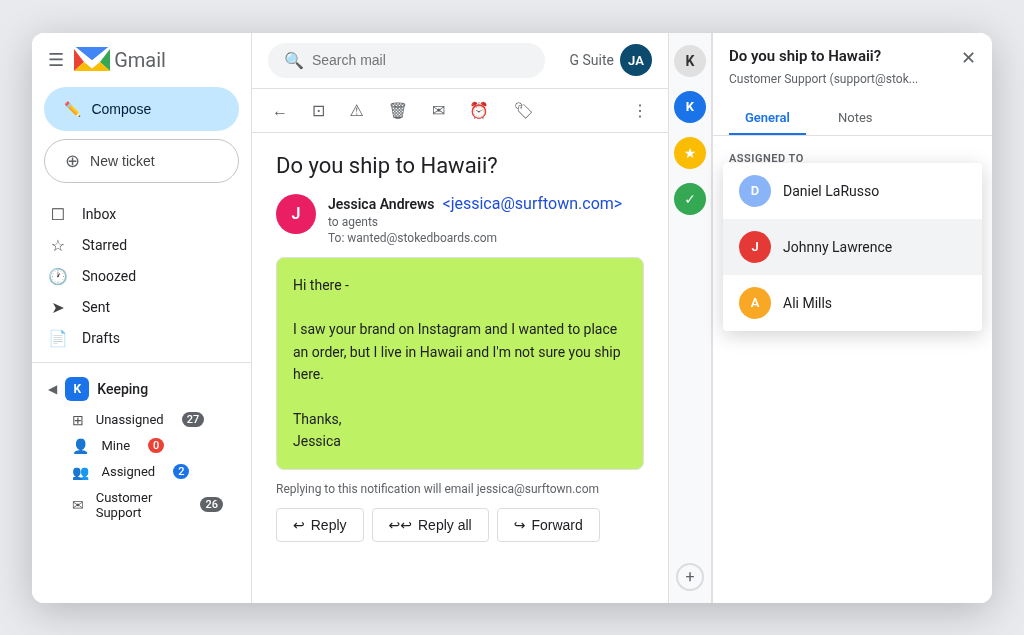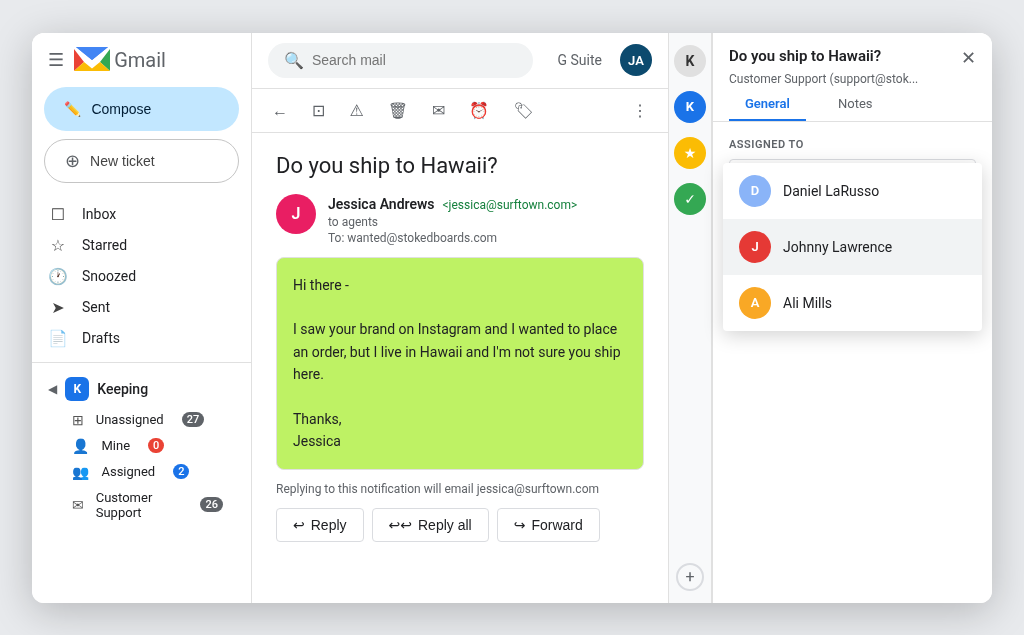--- a/index.html
+++ b/index.html
@@ -170,21 +170,21 @@
       border: none;
       background: transparent;
       outline: none;
       font-size: 14px;
       color: #202124;
       flex: 1;
     }
     .gsuite-badge {
       display: flex;
       align-items: center;
-      gap: 18px;
+      gap: 6px;
       font-size: 14px;
       color: #5f6368;
       margin-left: 13px;
     }
     .avatar-circle {
       width: 32px;
       height: 32px;
       border-radius: 50%;
       background: #0c4a6e;
       display: flex;
@@ -235,21 +235,21 @@
       display: flex;
       align-items: center;
       justify-content: center;
       color: white;
       font-size: 16px;
       font-weight: 600;
       flex-shrink: 0;
     }
     .sender-info { flex: 1; }
     .sender-name { font-size: 14px; font-weight: 600; color: #202124; }
-    .sender-email { font-size: 12px; color: #15803d; margin-left: 4px; }
+    .sender-email { font-size: 16px; color: #1d4ed8; margin-left: 4px; }
     .to-line { font-size: 12px; color: #5f6368; margin-top: 2px; }
     .email-body {
       background: #bef264;
       border: 1px solid #e0e0e0;
       border-radius: 8px;
       padding: 16px;
       margin: 12px 0;
       font-size: 14px;
       color: #202124;
       line-height: 1.6;
@@ -344,21 +344,21 @@
       margin-bottom: 4px;
     }
     .panel-title {
       font-size: 15px;
       font-weight: 600;
       color: #202124;
     }
     .panel-subtitle {
       font-size: 12px;
       color: #5f6368;
-      margin-bottom: 2px;
+      margin-bottom: 16px;
     }
     .close-icon {
       color: #5f6368;
       cursor: pointer;
       font-size: 18px;
     }
     .panel-tabs {
       display: flex;
       gap: 16px;
     }

